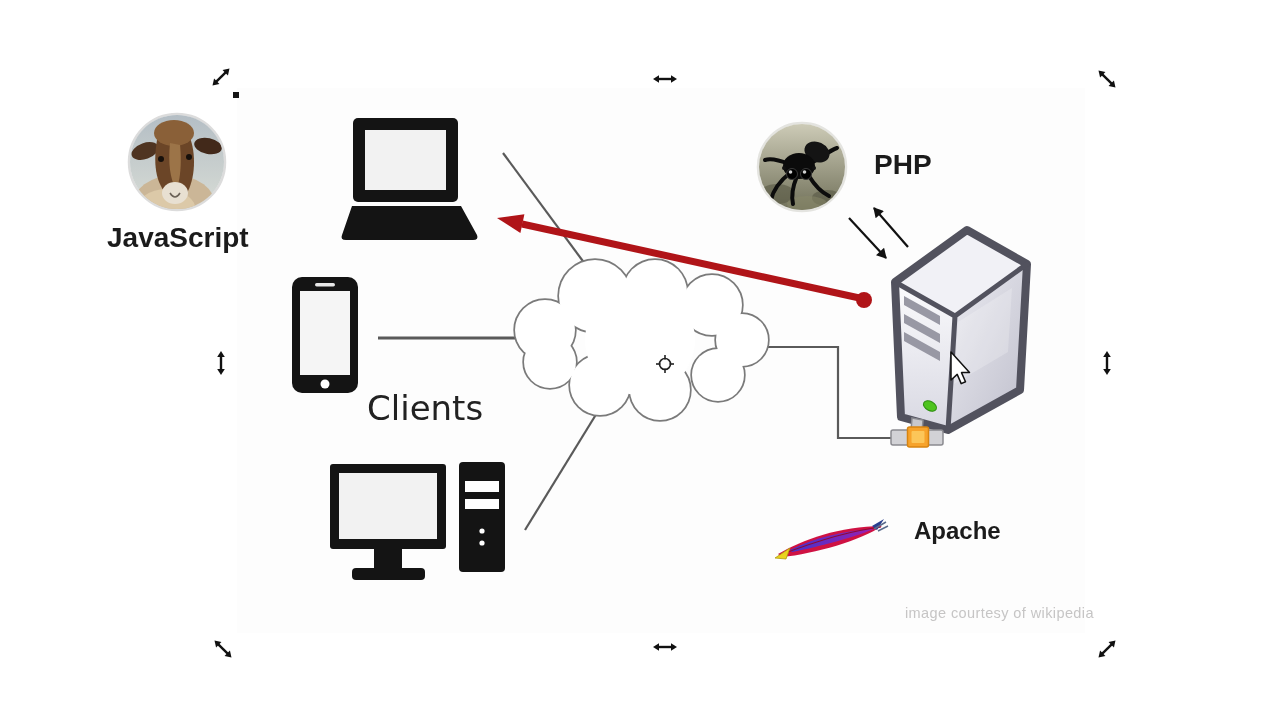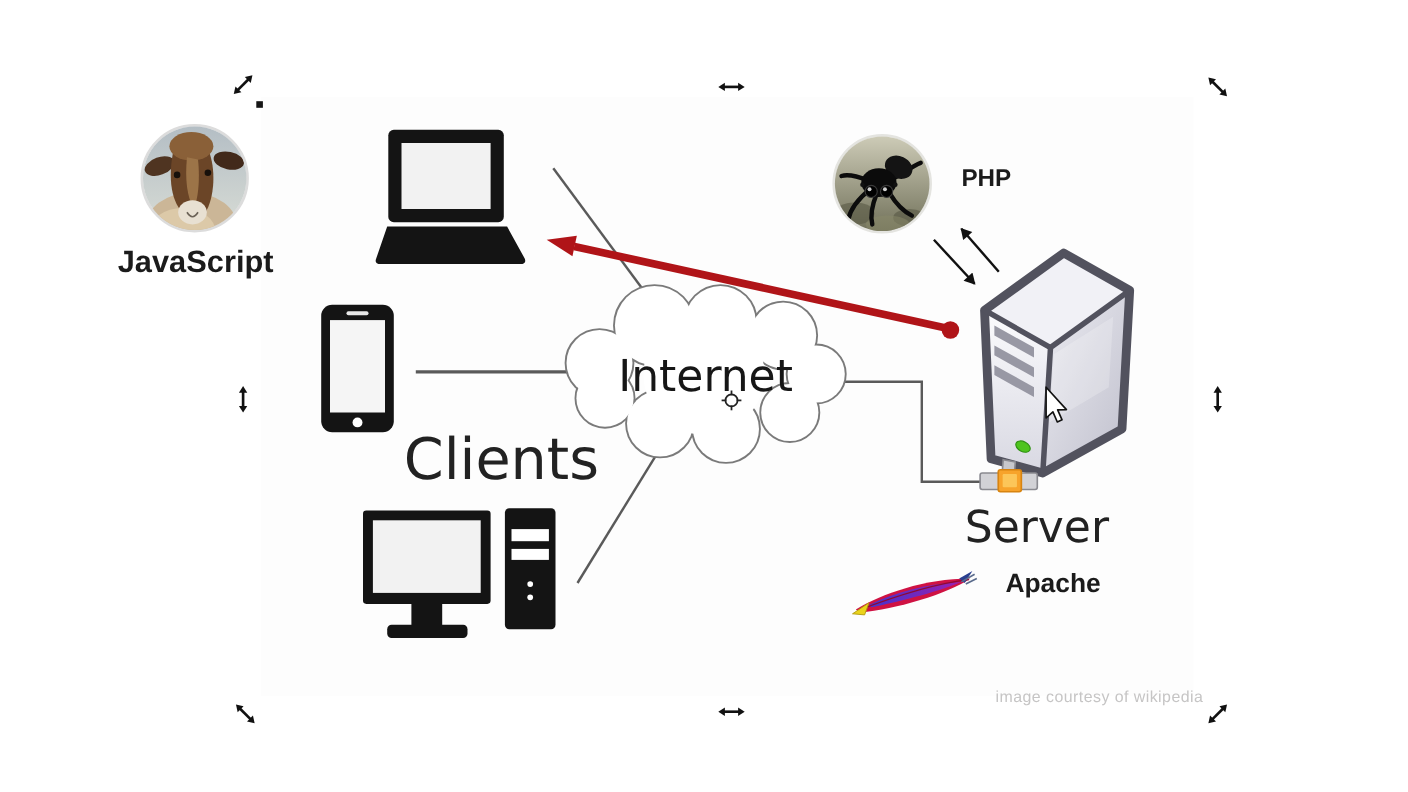--- a/index.html
+++ b/index.html
@@ -238,25 +238,23 @@
       <g>
         <use href="#dbl" transform="translate(1107,649) rotate(-45)"></use>
         </g>
     </g>
 
     <path d="M951,352 L951,380 L957.2,374.4 L961.2,383.6 L965.5,381.7 L961.5,372.6 L969.5,372.4 Z" fill="#ffffff" stroke="#111" stroke-width="1.5" stroke-linejoin="round"></path>
   </svg>
 
   <div class="lbl boldlbl" style="left:107px;top:223px;font-size:28px;text-align:center;">JavaScript</div>
 
-  <div class="lbl boldlbl" style="left:874px;top:150px;font-size:22px;">PHP</div>
-
-  <div class="lbl thin" style="left:562px;top:320px;font-size:40px;color:#161616;">Internet</div>
-
-  <div class="lbl thin" style="left:367px;top:390px;font-size:52px;color:#222;">Clients</div>
-
-  <div class="lbl thin" style="left:877px;top:458px;font-size:40px;color:#222;">Server</div>
+  <div class="lbl boldlbl" style="left:874px;top:150px;font-size:28px;">PHP</div>
+
+
+  <div class="lbl thin" style="left:367px;top:390px;font-size:34px;color:#222;">Clients</div>
+
 
   <div class="lbl boldlbl" style="left:914px;top:518px;font-size:24px;">Apache</div>
 
-  <div class="lbl credit" style="left:905px;top:606px;font-size:14.5px;margin-top:21px;">image courtesy of wikipedia</div>
+  <div class="lbl credit" style="left:905px;top:606px;font-size:14.5px;">image courtesy of wikipedia</div>
 
 </div>
 
 </body></html>

